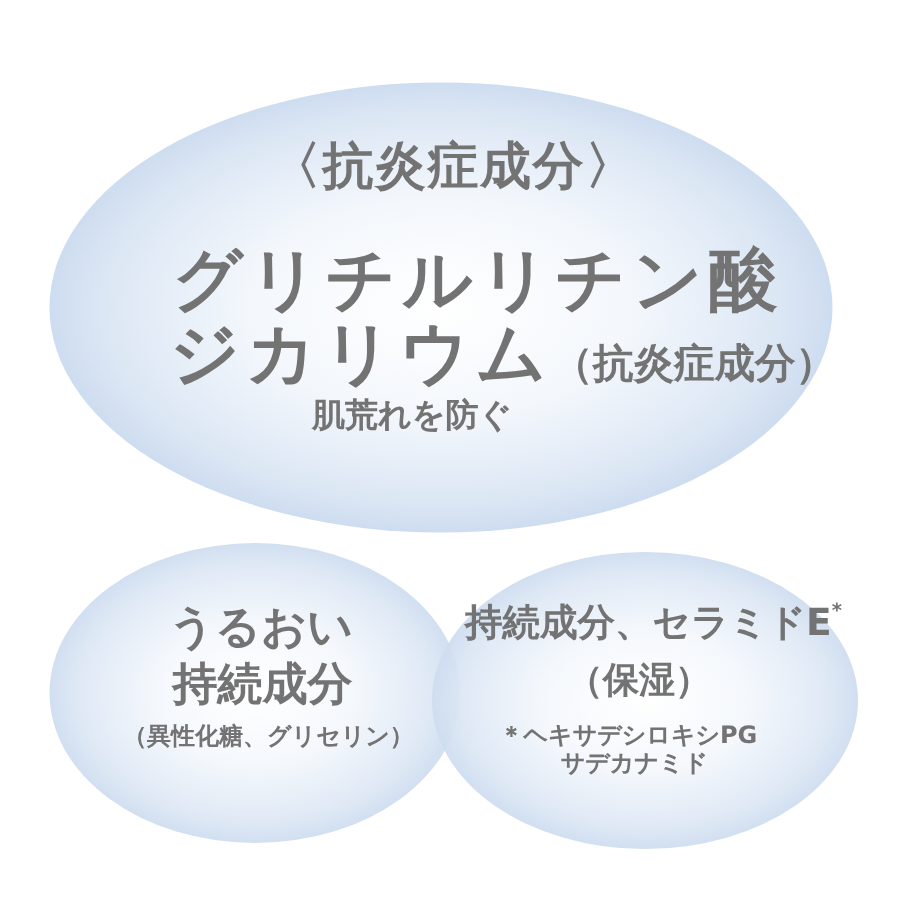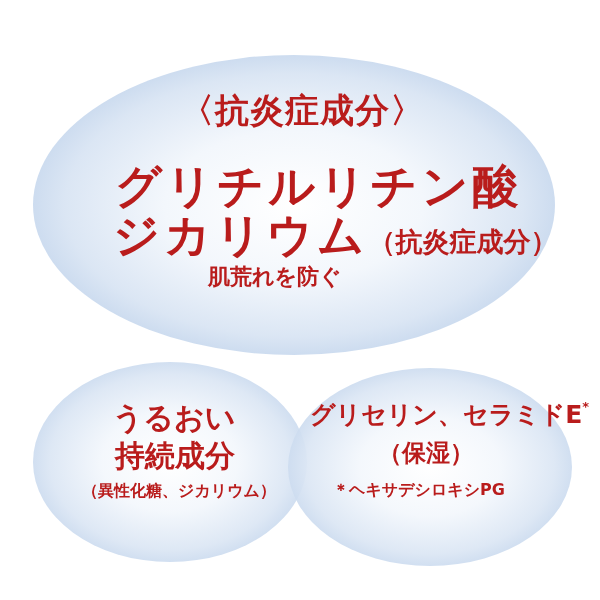--- a/index.html
+++ b/index.html
@@ -5,21 +5,21 @@
   html, body { margin: 0; padding: 0; }
   body {
     width: 600px; height: 600px; background: #ffffff; position: relative; overflow: hidden;
     font-family: "DejaVu Sans", "Liberation Sans", sans-serif;
   }
   .ellipse {
     position: absolute; border-radius: 50%;
     background: radial-gradient(ellipse at center, #ffffff 0%, #f3f7fc 35%, #dbe6f4 62%, #b6cce8 85%, #a5bfe2 100%);
   }
   .ellipse.small { opacity: 0.92; }
-  .text { position: absolute; color: #b91c1c; font-weight: bold; white-space: nowrap; text-align: center; }
+  .text { position: absolute; color: #737373; font-weight: bold; white-space: nowrap; text-align: center; }
   #big { left: 33px; top: 55px; width: 522px; height: 300px; }
   #bl { left: 33px; top: 362px; width: 274px; height: 200px; }
   #br { left: 288px; top: 368px; width: 284px; height: 198px; }
 
   .t-category { left: 180px; top: 88px; font-size: 34px; letter-spacing: 1px; }
   .t-main1 { left: 115px; top: 156px; font-size: 46px; letter-spacing: 4px; }
   .t-main2 { left: 113px; top: 205px; font-size: 46px; letter-spacing: 4px; }
   .t-main2-sub { font-size: 27px; letter-spacing: 0; font-weight: bold; }
   .t-effect { left: 208px; top: 262px; font-size: 22px; font-family: Liberation Serif, serif; }
 
@@ -39,19 +39,20 @@
 <div class="ellipse small" id="bl"></div>
 <div class="ellipse small" id="br"></div>
 
 <div class="text t-category">〈抗炎症成分〉</div>
 <div class="text t-main1">グリチルリチン酸</div>
 <div class="text t-main2"><span>ジカリウム</span><span class="t-main2-sub">（抗炎症成分）</span></div>
 <div class="text t-effect">肌荒れを防ぐ</div>
 
 <div class="text t-bl1">うるおい</div>
 <div class="text t-bl2">持続成分</div>
-<div class="text t-bl3">（異性化糖、ジカリウム）</div>
+<div class="text t-bl3">（異性化糖、グリセリン）</div>
 
-<div class="text t-br1"><span>グリセリン、セラミドE</span><sup>*</sup></div>
+<div class="text t-br1"><span>持続成分、セラミドE</span><sup>*</sup></div>
 <div class="text t-br2">（保湿）</div>
 <div class="text t-br3">
   <div>＊ヘキサデシロキシPG</div>
+  <div style="padding-left:8px">サデカナミド</div>
 </div>
 
 </body></html>

